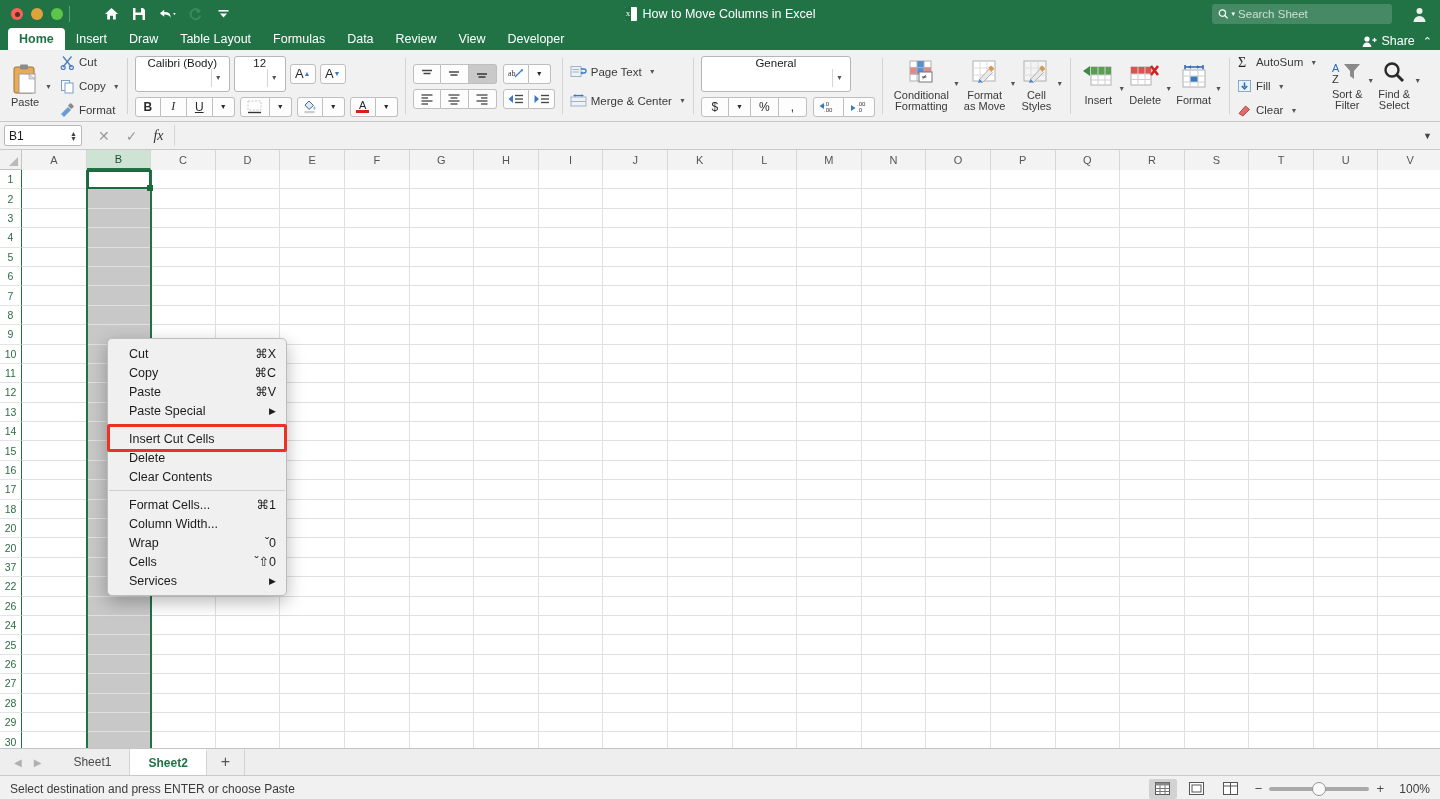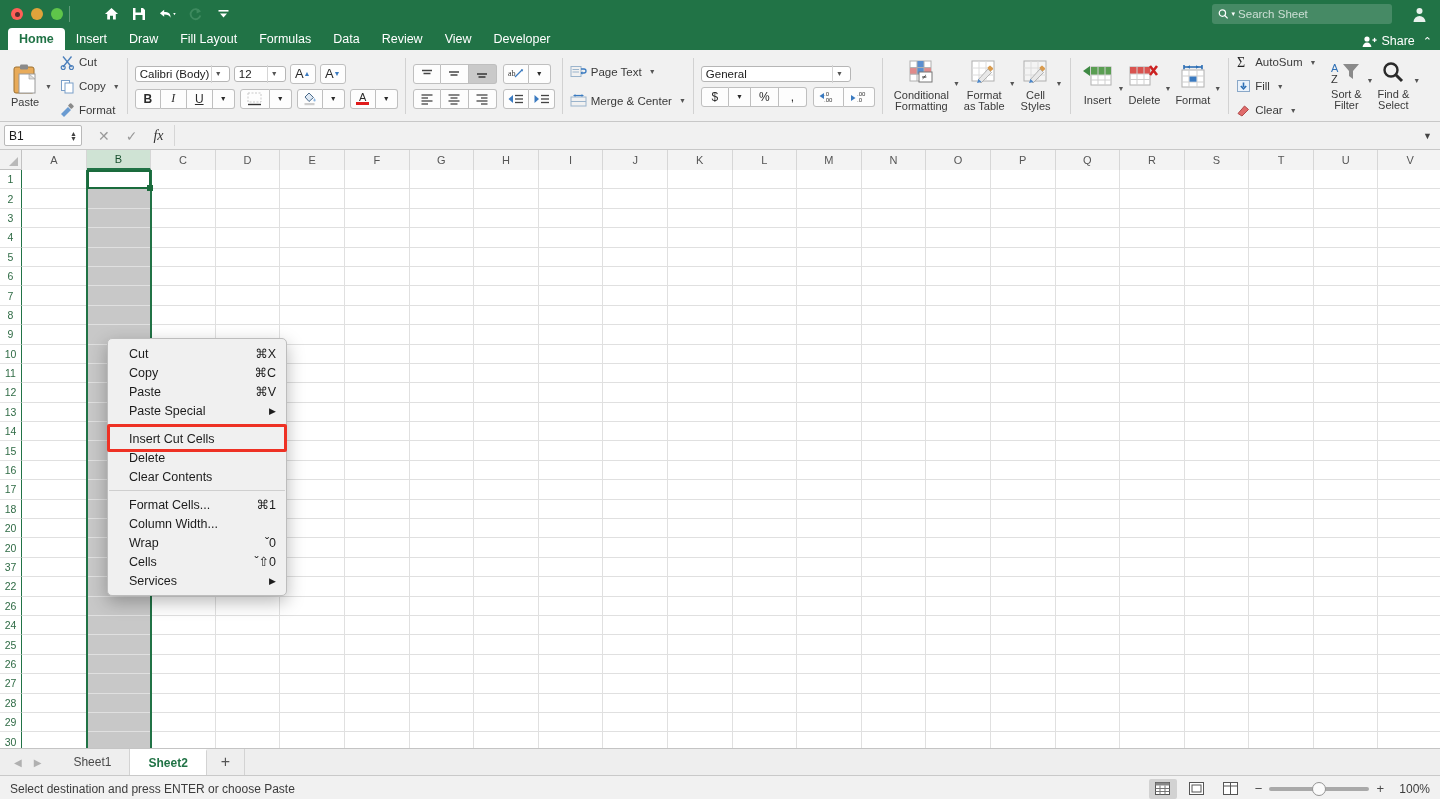--- a/index.html
+++ b/index.html
@@ -100,22 +100,22 @@
   }
   .big-btn .lbl { font-size: 11px; color: #3a3a3a; text-align: center; line-height: 11.5px; margin-top: 2px; }
   .caret { font-size: 7px; color: #555; line-height: 1; }
   .caret-in { margin-left: 3px; font-size: 7px; color: #555; }
 
   .small-row { display: flex; align-items: center; gap: 4px; height: 20px; }
   .small-row .lbl { font-size: 11.5px; color: #3a3a3a; }
 
   .fld {
     background: #fff; border: 1px solid #b6b6b6; border-radius: 3px;
-    height: 16px; display: flex; align-items: center;
-    font-size: 11.5px; color: #1a1a1a; padding: 0 4px;
+    height: 36px; display: flex; align-items: center;
+    font-size: 11.5px; color: #1a1a1a; padding: 0 4px; flex-direction: column;
   }
   .fld .drop {
     margin-left: auto; border-left: 1px solid #d5d5d5; width: 14px;
     height: 18px; display: flex; align-items: center; justify-content: center;
     font-size: 7px; color: #555;
   }
   .ibtn {
     height: 20px; min-width: 22px; border: 1px solid #bfbfbf; background: #fdfdfd;
     border-radius: 3px; display: flex; align-items: center; justify-content: center;
     font-size: 12px; color: #2a2a2a;
@@ -288,20 +288,24 @@
         </svg>
     </div>
     <div class="qbtn">
       <svg width="13" height="12" viewBox="0 0 13 12">
           <rect x="1.5" y="2" width="10" height="1.6" fill="#fff"></rect>
           <path d="M3 5.5 h7 L6.5 9.6 Z" fill="#fff"></path>
         </svg>
     </div>
   </div>
 
+  <div id="doc-title">
+    <span class="xlicon"></span>
+    <span>How to Move Columns in Excel</span>
+  </div>
 
   <div id="search-box">
     <svg width="12" height="12" viewBox="0 0 12 12">
         <circle cx="5" cy="5" r="3.6" stroke="#fff" stroke-width="1.4" fill="none"></circle>
         <line x1="7.7" y1="7.7" x2="11" y2="11" stroke="#fff" stroke-width="1.4"></line>
       </svg>
     <span style="font-size:7px;color:#fff;">▾</span>
     <input id="search-input" placeholder="Search Sheet" style="">
   </div>
 
@@ -310,21 +314,21 @@
         <circle cx="8.5" cy="5" r="3" fill="#fff" opacity=".9"></circle>
         <path d="M2.5 16 a6 6 0 0 1 12 0 z" fill="#fff" opacity=".9"></path>
       </svg>
   </div>
 </div>
 
 <div id="ribbon-tabs">
   <div class="rtab active">Home</div>
   <div class="rtab">Insert</div>
   <div class="rtab">Draw</div>
-  <div class="rtab">Fill Layout</div>
+  <div class="rtab">Table Layout</div>
   <div class="rtab">Formulas</div>
   <div class="rtab">Data</div>
   <div class="rtab">Review</div>
   <div class="rtab">View</div>
   <div class="rtab">Developer</div>
 
   <div id="share-area">
     <div id="share-btn">
       <svg width="15" height="13" viewBox="0 0 15 13">
           <circle cx="5" cy="4" r="2.6" fill="#fff"></circle>
@@ -623,21 +627,21 @@
           <line x1="10" y1="1" x2="10" y2="21" stroke="#dcdcdc"></line>
             <line x1="17" y1="1" x2="17" y2="21" stroke="#dcdcdc"></line>
           <line x1="3" y1="8" x2="25" y2="8" stroke="#dcdcdc"></line>
             <line x1="3" y1="15" x2="25" y2="15" stroke="#dcdcdc"></line>
           <path d="M9 20 L19 9 l3.5 3.5 L12 23 Z" fill="#e8e8e8" stroke="#999" stroke-width=".7"></path>
           <path d="M8 23 l1.5-4 l3 3 z" fill="#4a86c8"></path>
           <rect x="19" y="6" width="5" height="4" rx="1" fill="#d99b4e" transform="rotate(45 21 8)"></rect>
         </svg>
         <span class="lbl">
           <span>Format</span><br>
-          <span>as Table</span>
+          <span>as Move</span>
         </span>
       </div>
       <span class="caret" style="align-self:flex-start;margin-top:22px;">▼</span>
     </div>
 
     <div style="display:flex;align-items:center;">
       <div class="big-btn">
         <svg width="30" height="28" viewBox="0 0 30 28">
           <rect x="3" y="1" width="22" height="20" fill="#f4f4f4" stroke="#b0b0b0"></rect>
           <line x1="10" y1="1" x2="10" y2="21" stroke="#dcdcdc"></line>

